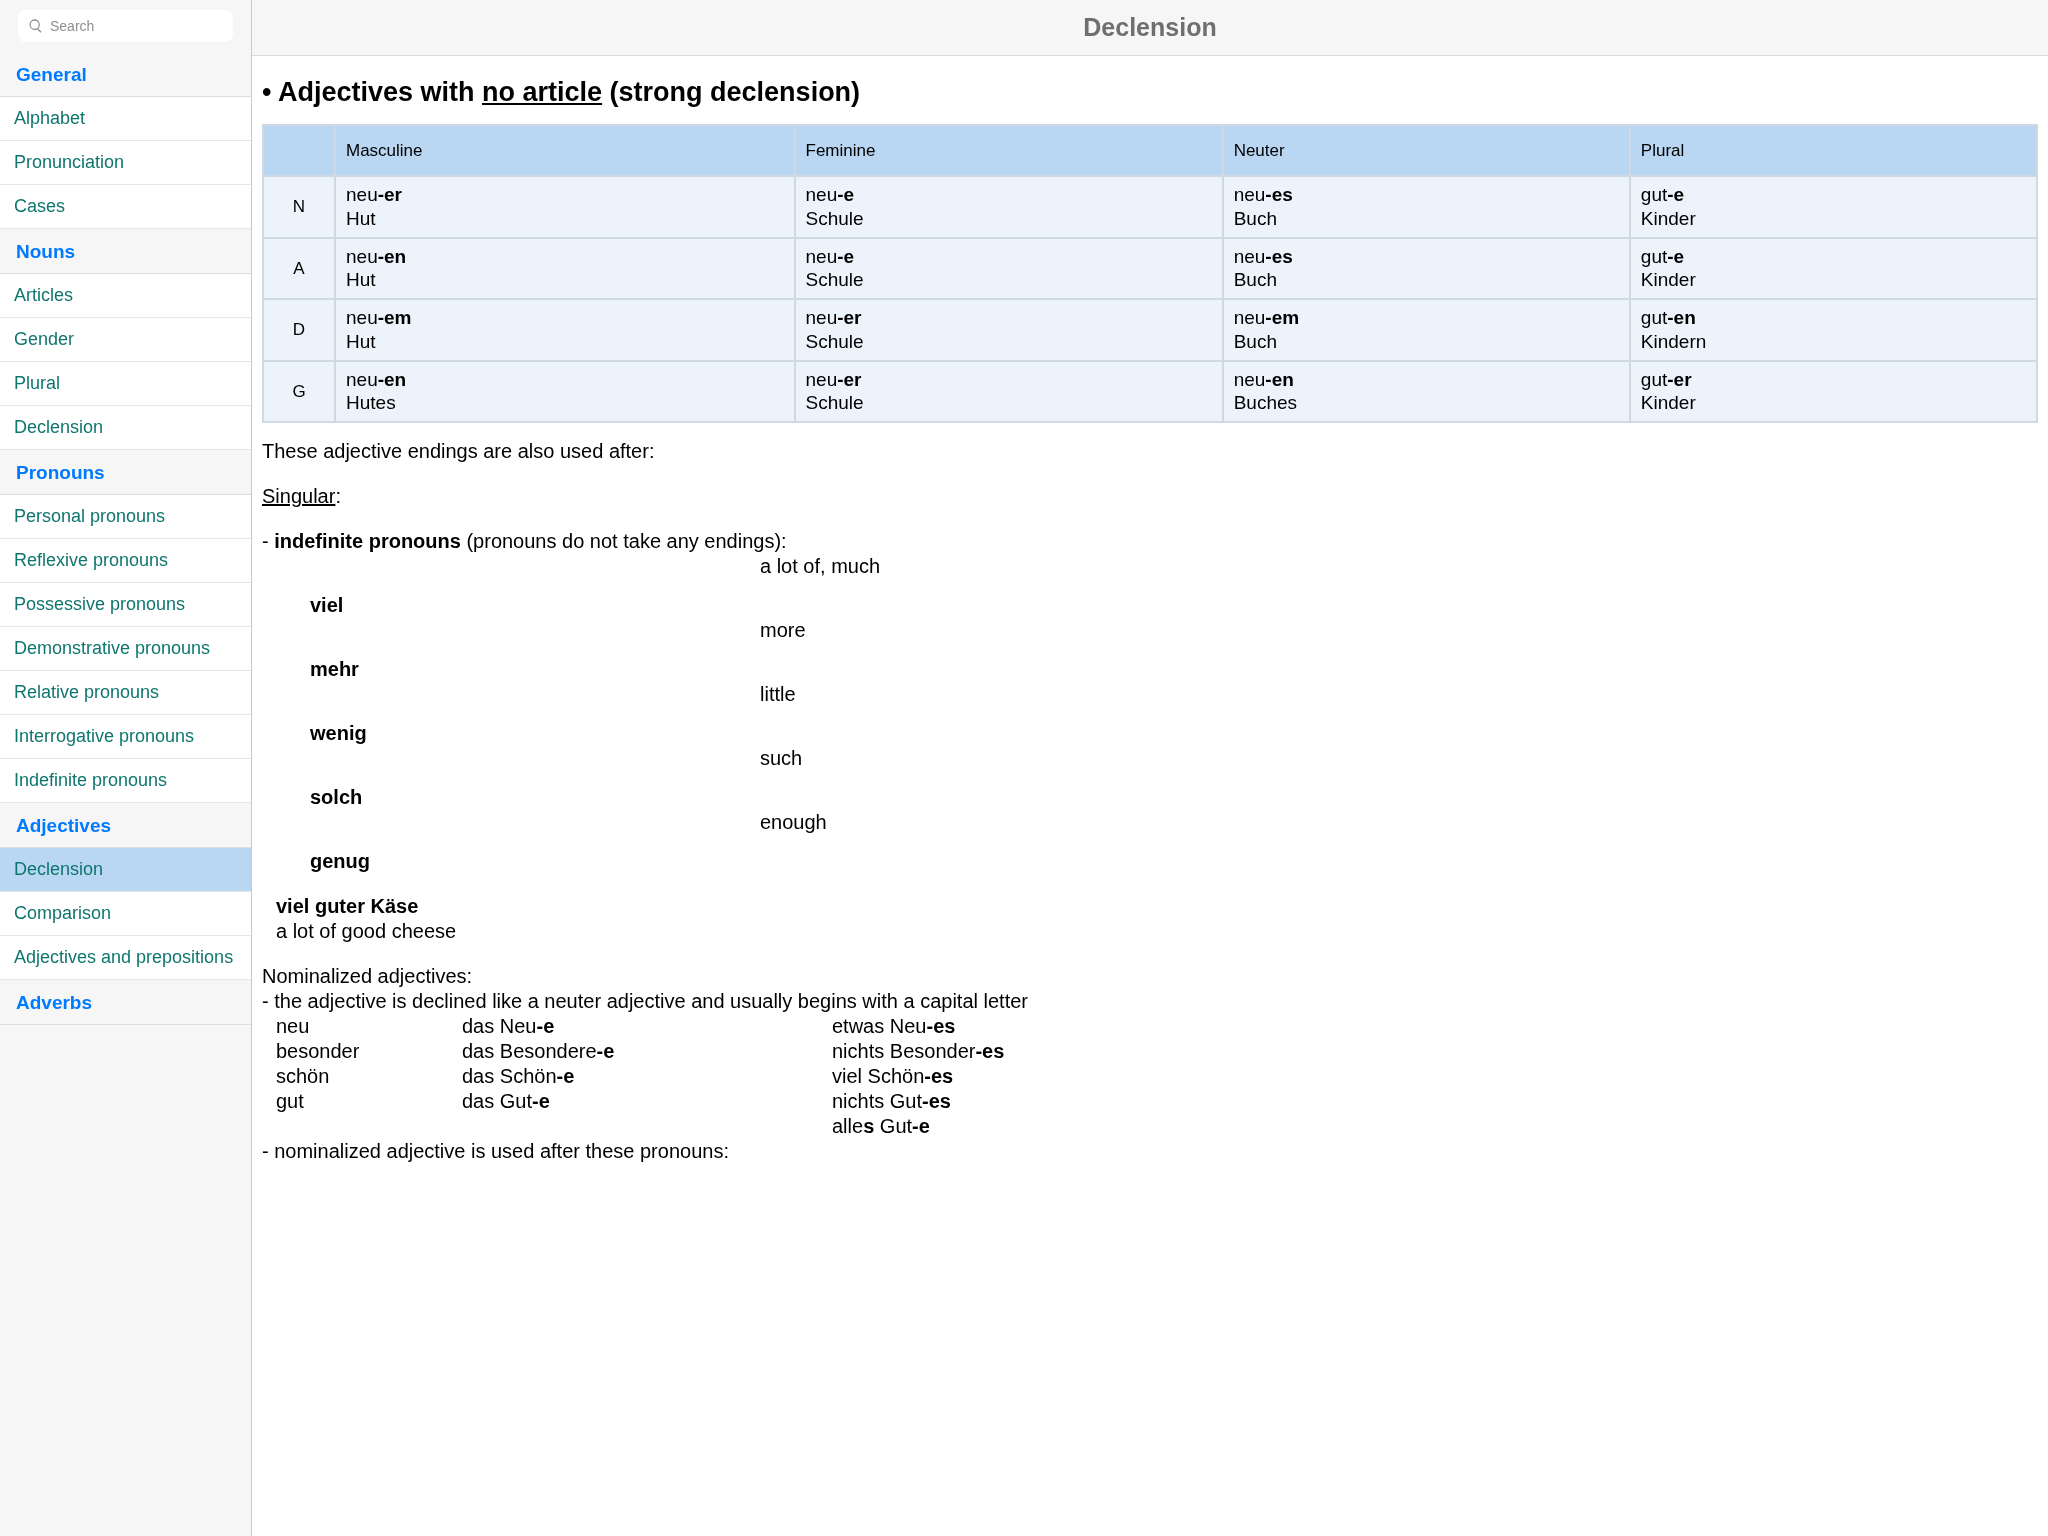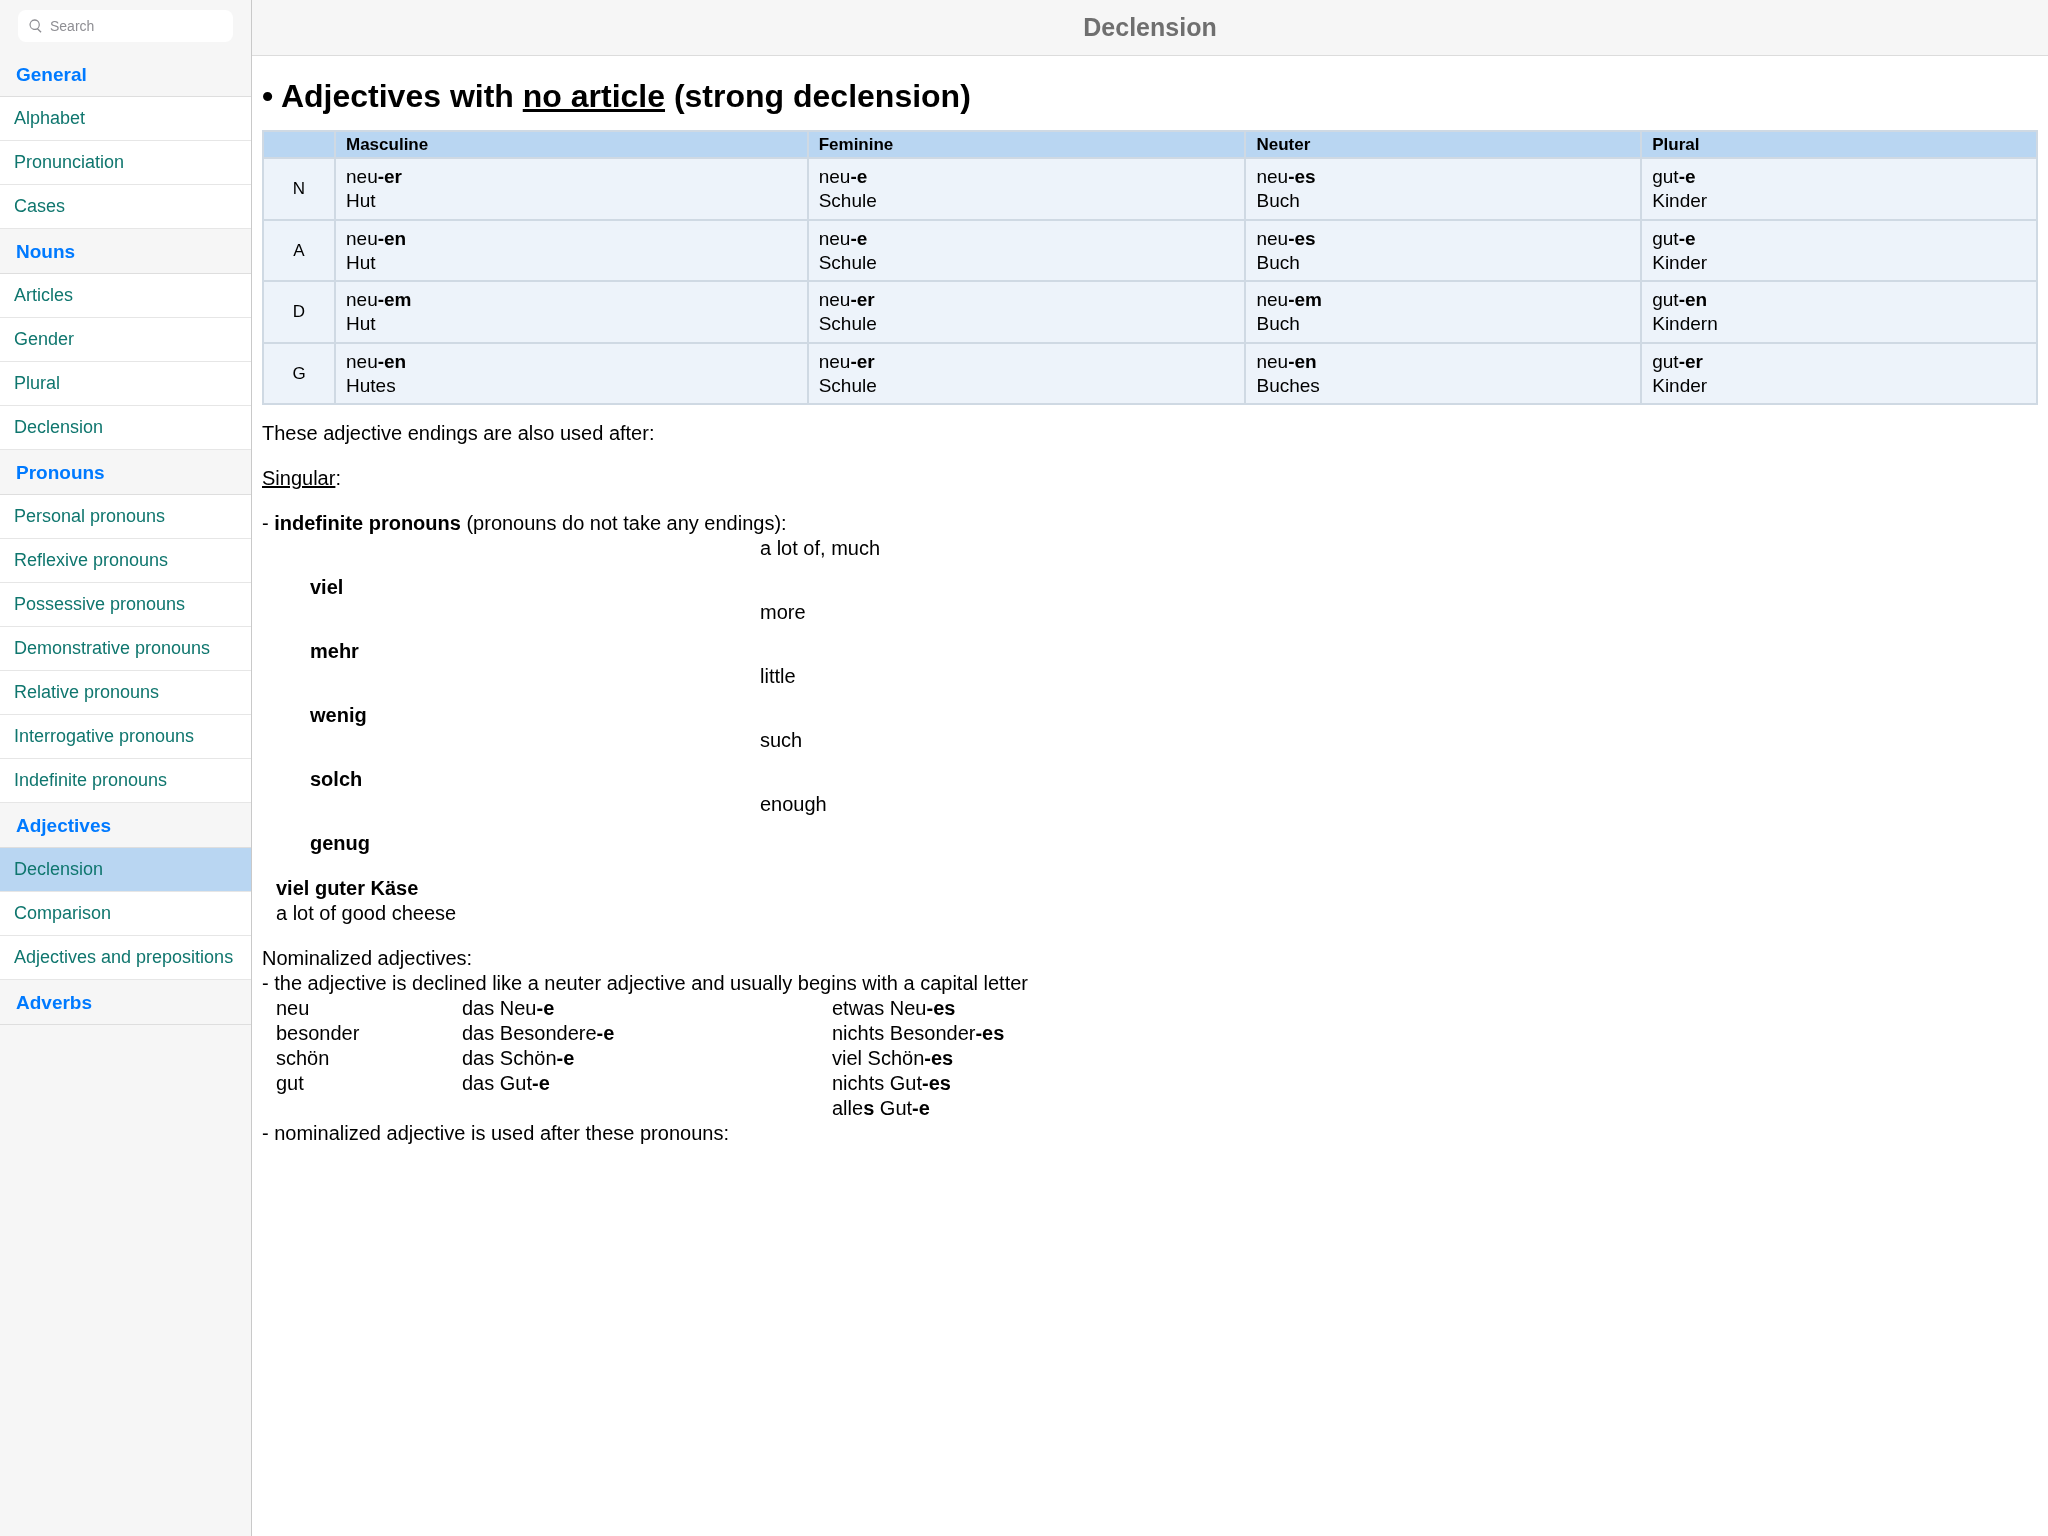--- a/index.html
+++ b/index.html
@@ -9,24 +9,24 @@
   .search-wrap { padding: 10px 18px 10px 18px; background: #f6f6f6; }
   .search-field { display: flex; align-items: center; background: #fff; border-radius: 8px; height: 32px; padding: 0 10px; color: #8e8e93; font-size: 14px; }
   .search-field svg { width: 16px; height: 16px; margin-right: 6px; fill: #8e8e93; flex-shrink: 0; }
   .section-header { padding: 12px 16px 10px 16px; font-size: 19px; font-weight: 600; color: #007aff; background: #f6f6f6; border-bottom: 1px solid #dedede; }
   .section-items { background: #fff; }
   .nav-item { padding: 11px 14px; font-size: 18px; color: #0f766e; border-bottom: 1px solid #e6e6e6; cursor: pointer; }
   .nav-item.selected { background: #b9d6f2; }
   .main { flex: 1; display: flex; flex-direction: column; overflow: hidden; }
   .titlebar { height: 56px; display: flex; align-items: center; justify-content: center; font-size: 25px; font-weight: 700; color: #6f6f6f; background: #f6f6f6; border-bottom: 1px solid #dcdcdc; }
   .content { flex: 1; overflow-y: auto; padding: 20px 10px 30px 10px; font-size: 20px; line-height: 1.25; }
-  .heading-row { font-size: 32px; font-weight: 700; padding-bottom: 14px; }
+  .heading-row { font-size: 27px; font-weight: 700; padding-bottom: 14px; }
   .heading-row .underline { text-decoration: underline; }
   table.decl { width: 100%; border-collapse: separate; border-spacing: 2px; background: #cfd9e3; font-size: 19px; }
-  table.decl th { background: #b9d6f2; font-weight: 700; text-align: left; padding: 2px 10px; font-size: 17px; margin-top: 11px; }
+  table.decl th { background: #b9d6f2; font-weight: 400; text-align: left; padding: 14px 10px; font-size: 17px; margin-top: 11px; }
   table.decl th.corner { background: #b9d6f2; }
   table.decl td { background: #edf3fa; padding: 6px 10px; vertical-align: top; }
   table.decl td.case { text-align: center; width: 70px; font-size: 17px; vertical-align: middle;}
   .para { padding: 16px 0 4px 0; }
   .u { text-decoration: underline; }
   .b { font-weight: 700; }
   .indent1 { padding-left: 48px; }
   .two-col { display: flex; }
   .two-col .c1 { width: 450px; margin-top: 39px; }
   .three-col { display: flex; }

